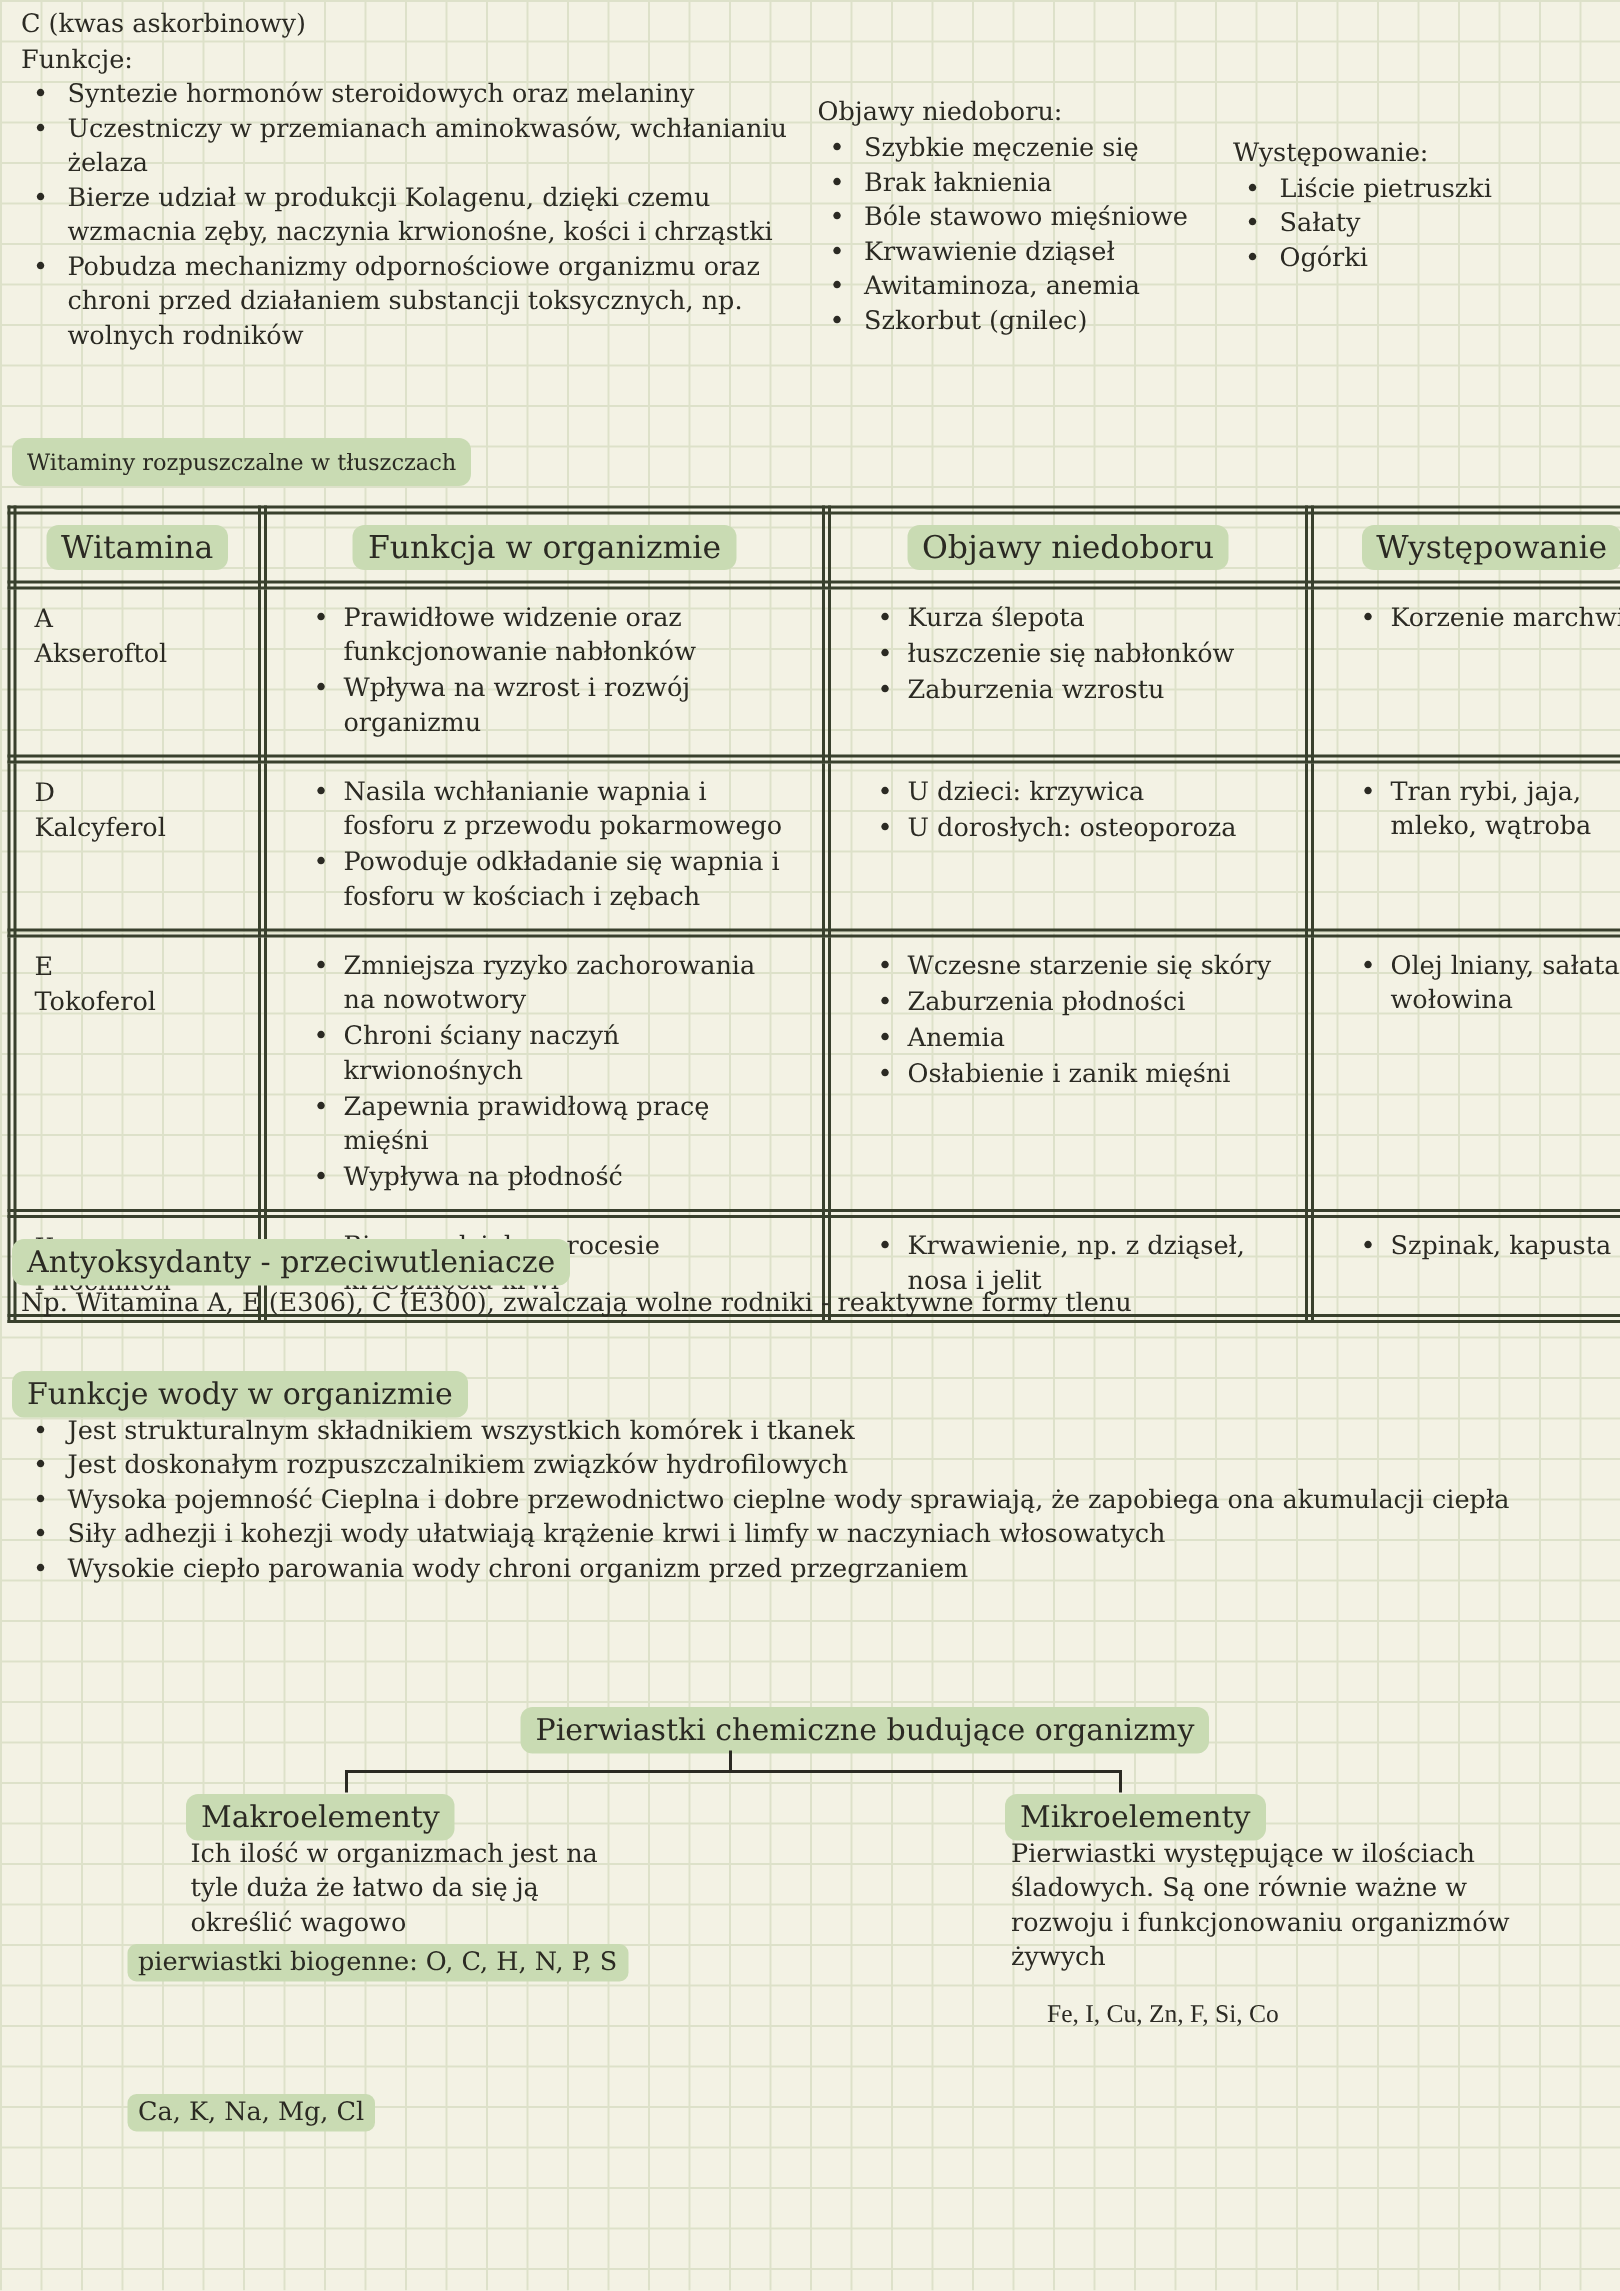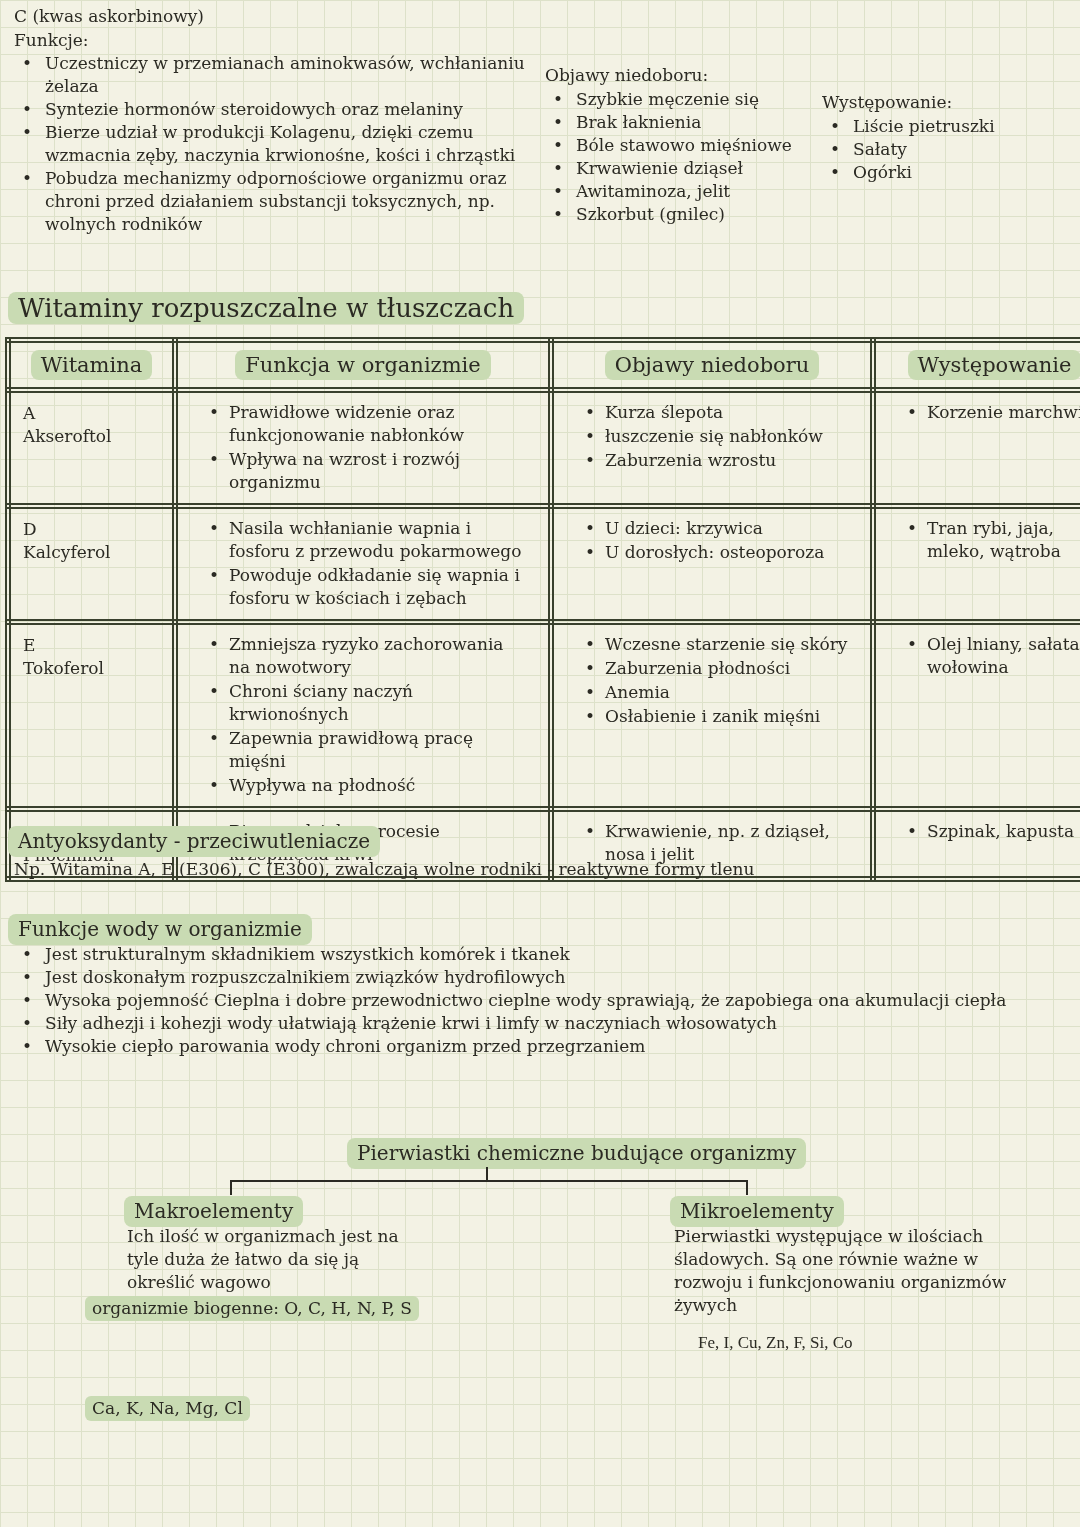--- a/index.html
+++ b/index.html
@@ -15,21 +15,21 @@
     font-family:"DejaVu Serif", "Liberation Serif", serif;
     color:#2b2a23;
     font-size:17px; line-height:23px;
   }
   .abs { position:absolute; }
   .hl {
     background:#c9dbb3; border-radius:8px; padding:2px 10px;
     display:inline-block;
   }
   .hl-sm { background:#c9dbb3; border-radius:6px; padding:1px 7px; display:inline-block; }
-  .heading { font-size:26px; line-height:28px; }
+  .heading { font-size:15px; line-height:28px; }
   .subheading { font-size:20px; line-height:27px; }
 
   ul.blist { list-style:none; }
   ul.blist li { position:relative; padding-left:31px; }
   ul.blist li::before { content:"\2022"; position:absolute; left:8px; }
 
   table.vit { border-collapse:collapse; table-layout:fixed; width:1108px; background:transparent; }
   table.vit th, table.vit td { border:6px double #39402d; vertical-align:top; }
   table.vit th { font-weight:normal; text-align:center; padding:7px 4px; }
   table.vit th .hl { font-size:21px; line-height:26px; }
@@ -42,33 +42,33 @@
   .tline { position:absolute; background:#2b2a23; }
 </style>
 </head>
 <body>
 
 <div class="page">
 
   <div class="abs" style="left:14px; top:5px;">C (kwas askorbinowy)</div>
   <div class="abs" style="left:14px; top:29px;">Funkcje:</div>
   <ul class="blist abs" style="left:14px; top:52px; width:522px;">
+      <li>Syntezie hormonów steroidowych oraz melaniny</li>
       <li>Uczestniczy w przemianach aminokwasów, wchłanianiu żelaza</li>
-      <li>Syntezie hormonów steroidowych oraz melaniny</li>
       <li>Bierze udział w produkcji Kolagenu, dzięki czemu wzmacnia zęby, naczynia krwionośne, kości i chrząstki</li>
       <li>Pobudza mechanizmy odpornościowe organizmu oraz chroni przed działaniem substancji toksycznych, np. wolnych rodników</li>
     </ul>
 
   <div class="abs" style="left:545px; top:64px;">Objawy niedoboru:</div>
   <ul class="blist abs" style="left:545px; top:88px; width:270px;">
       <li>Szybkie męczenie się</li>
       <li>Brak łaknienia</li>
       <li>Bóle stawowo mięśniowe</li>
       <li>Krwawienie dziąseł</li>
-      <li>Awitaminoza, jelit</li>
+      <li>Awitaminoza, anemia</li>
       <li>Szkorbut (gnilec)</li>
     </ul>
 
   <div class="abs" style="left:822px; top:91px;">Występowanie:</div>
   <ul class="blist abs" style="left:822px; top:115px; width:240px;">
       <li>Liście pietruszki</li>
       <li>Sałaty</li>
       <li>Ogórki</li>
     </ul>
 
@@ -213,21 +213,21 @@
   <div class="tline" style="left:486px; top:1167px; width:2px; height:14px;"></div>
   <div class="tline" style="left:230px; top:1180px; width:518px; height:2px;"></div>
   <div class="tline" style="left:230px; top:1180px; width:2px; height:15px;"></div>
   <div class="tline" style="left:746px; top:1180px; width:2px; height:15px;"></div>
 
   <div class="abs subheading" style="left:124px; top:1196px;">
     <span class="hl">Makroelementy</span>
   </div>
   <div class="abs" style="left:127px; top:1225px; width:288px;">Ich ilość w organizmach jest na tyle duża że łatwo da się ją określić wagowo</div>
   <div class="abs" style="left:85px; top:1296px;">
-    <span class="hl-sm">organizmie biogenne: O, C, H, N, P, S</span>
+    <span class="hl-sm">pierwiastki biogenne: O, C, H, N, P, S</span>
   </div>
   <div class="abs" style="left:85px; top:1356px;margin-top:40px;">
     <span class="hl-sm">Ca, K, Na, Mg, Cl</span>
   </div>
 
   <div class="abs subheading" style="left:670px; top:1196px;">
     <span class="hl">Mikroelementy</span>
   </div>
   <div class="abs" style="left:674px; top:1225px; width:335px;">Pierwiastki występujące w ilościach śladowych. Są one równie ważne w rozwoju i funkcjonowaniu organizmów żywych</div>
   <div class="abs" style="left:698px; top:1331px;font-family:Liberation Serif, serif;">Fe, I, Cu, Zn, F, Si, Co</div>

